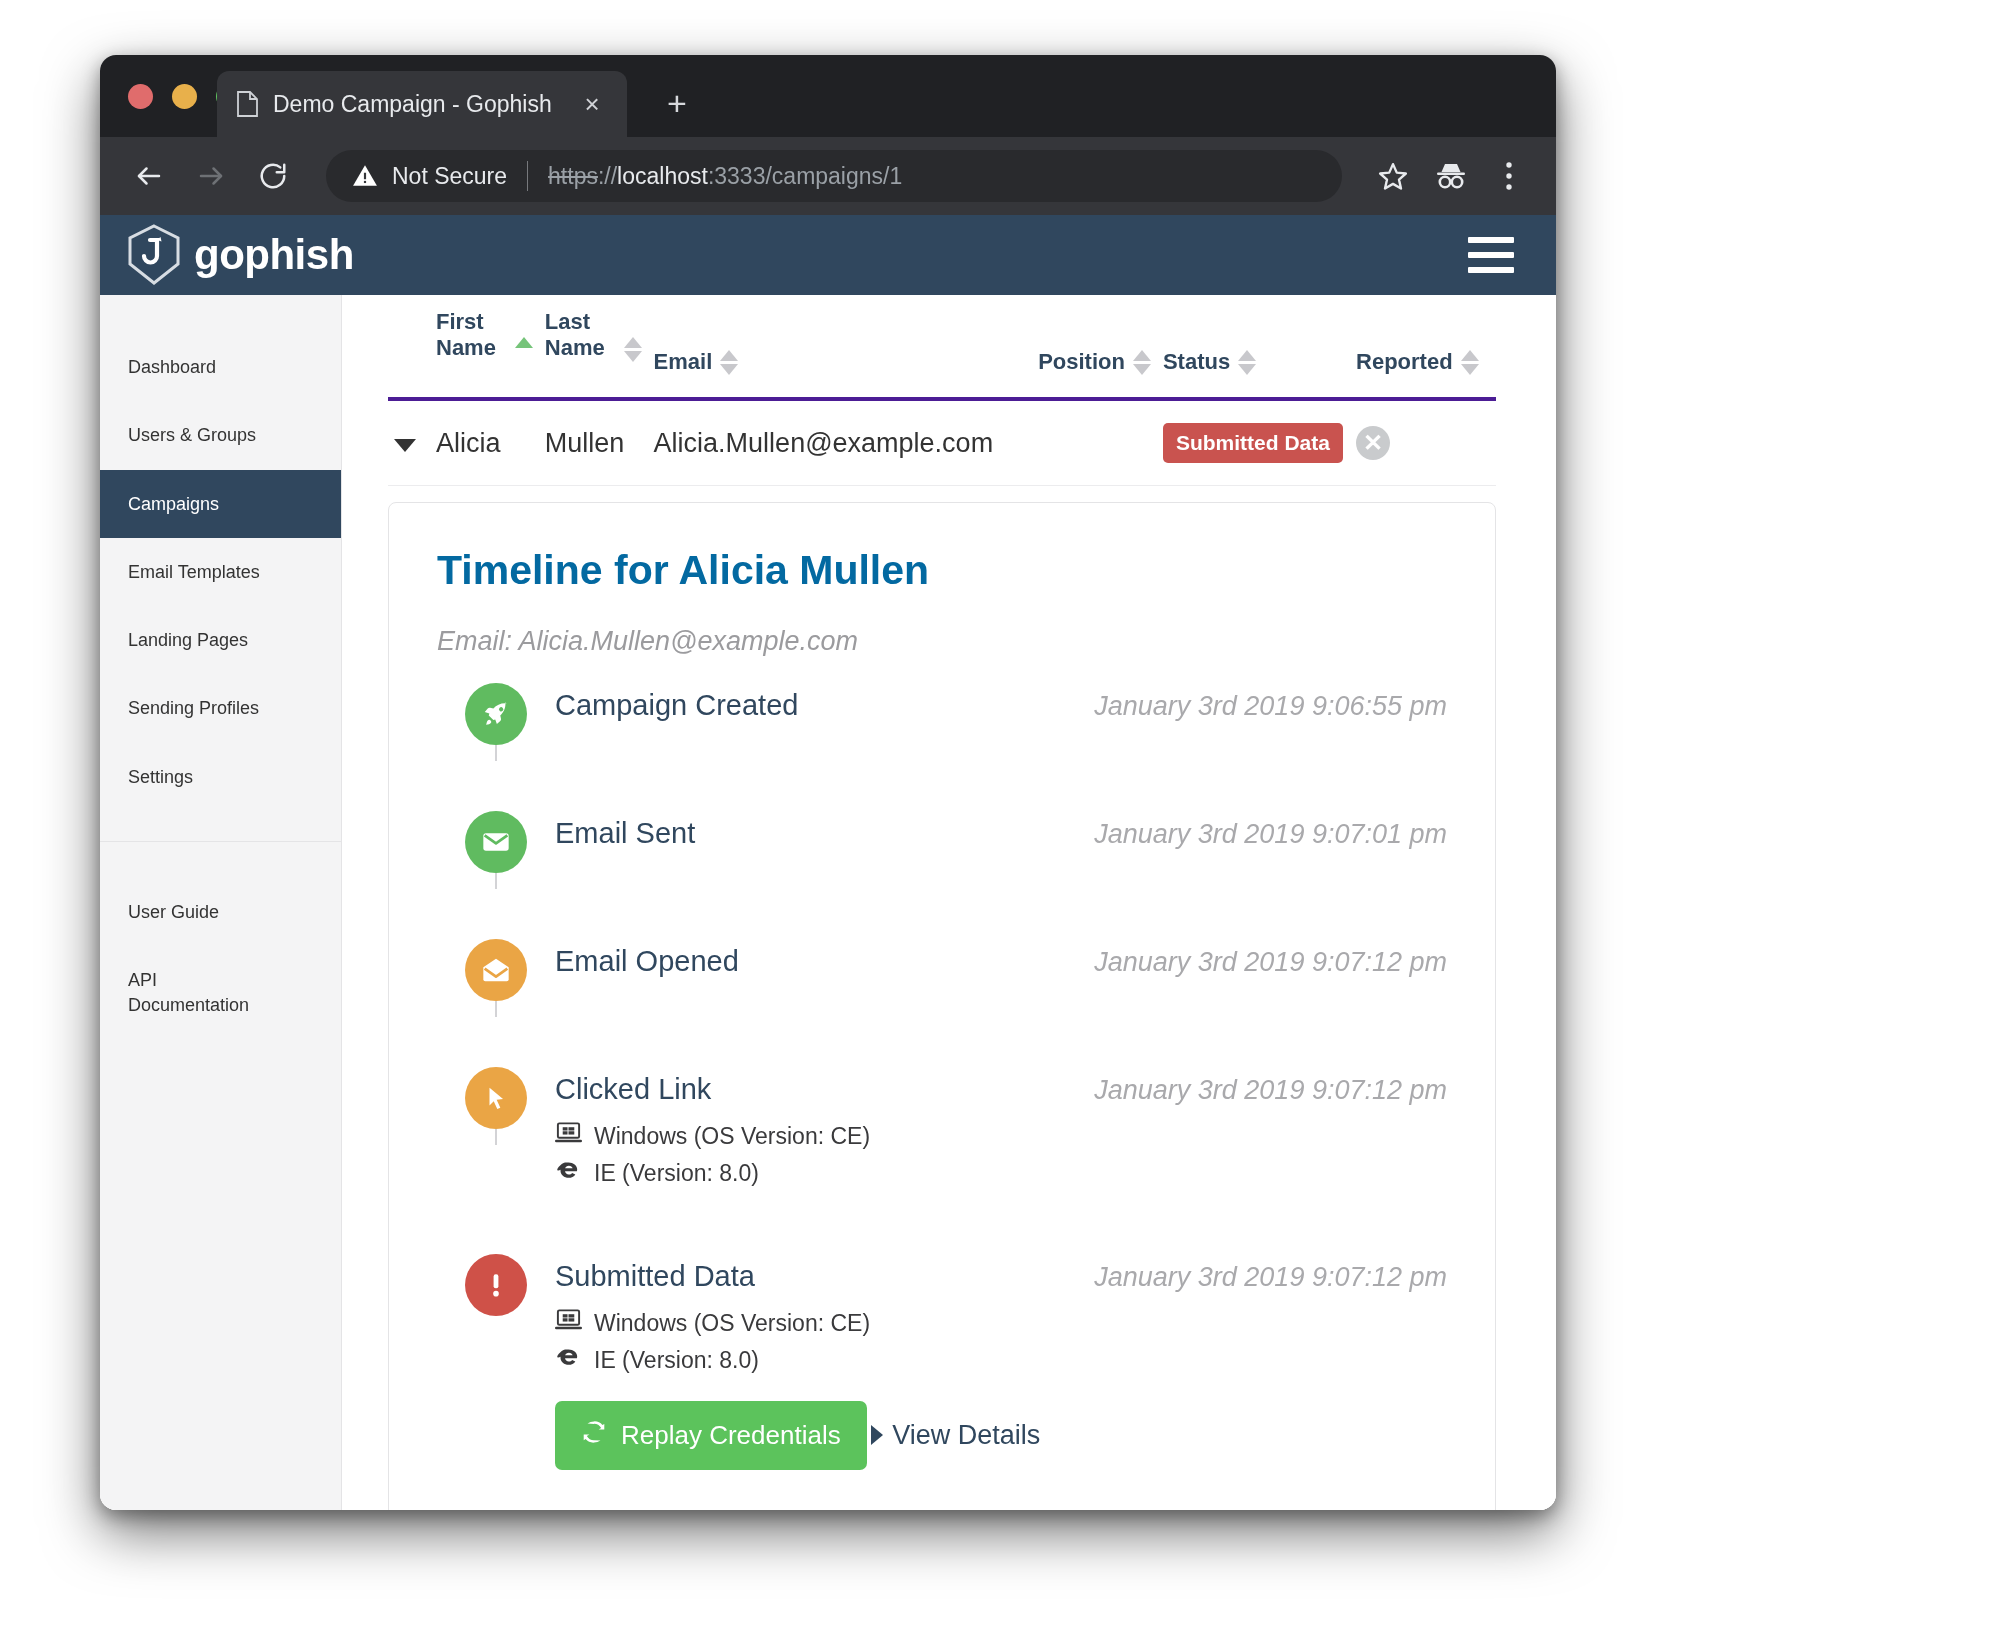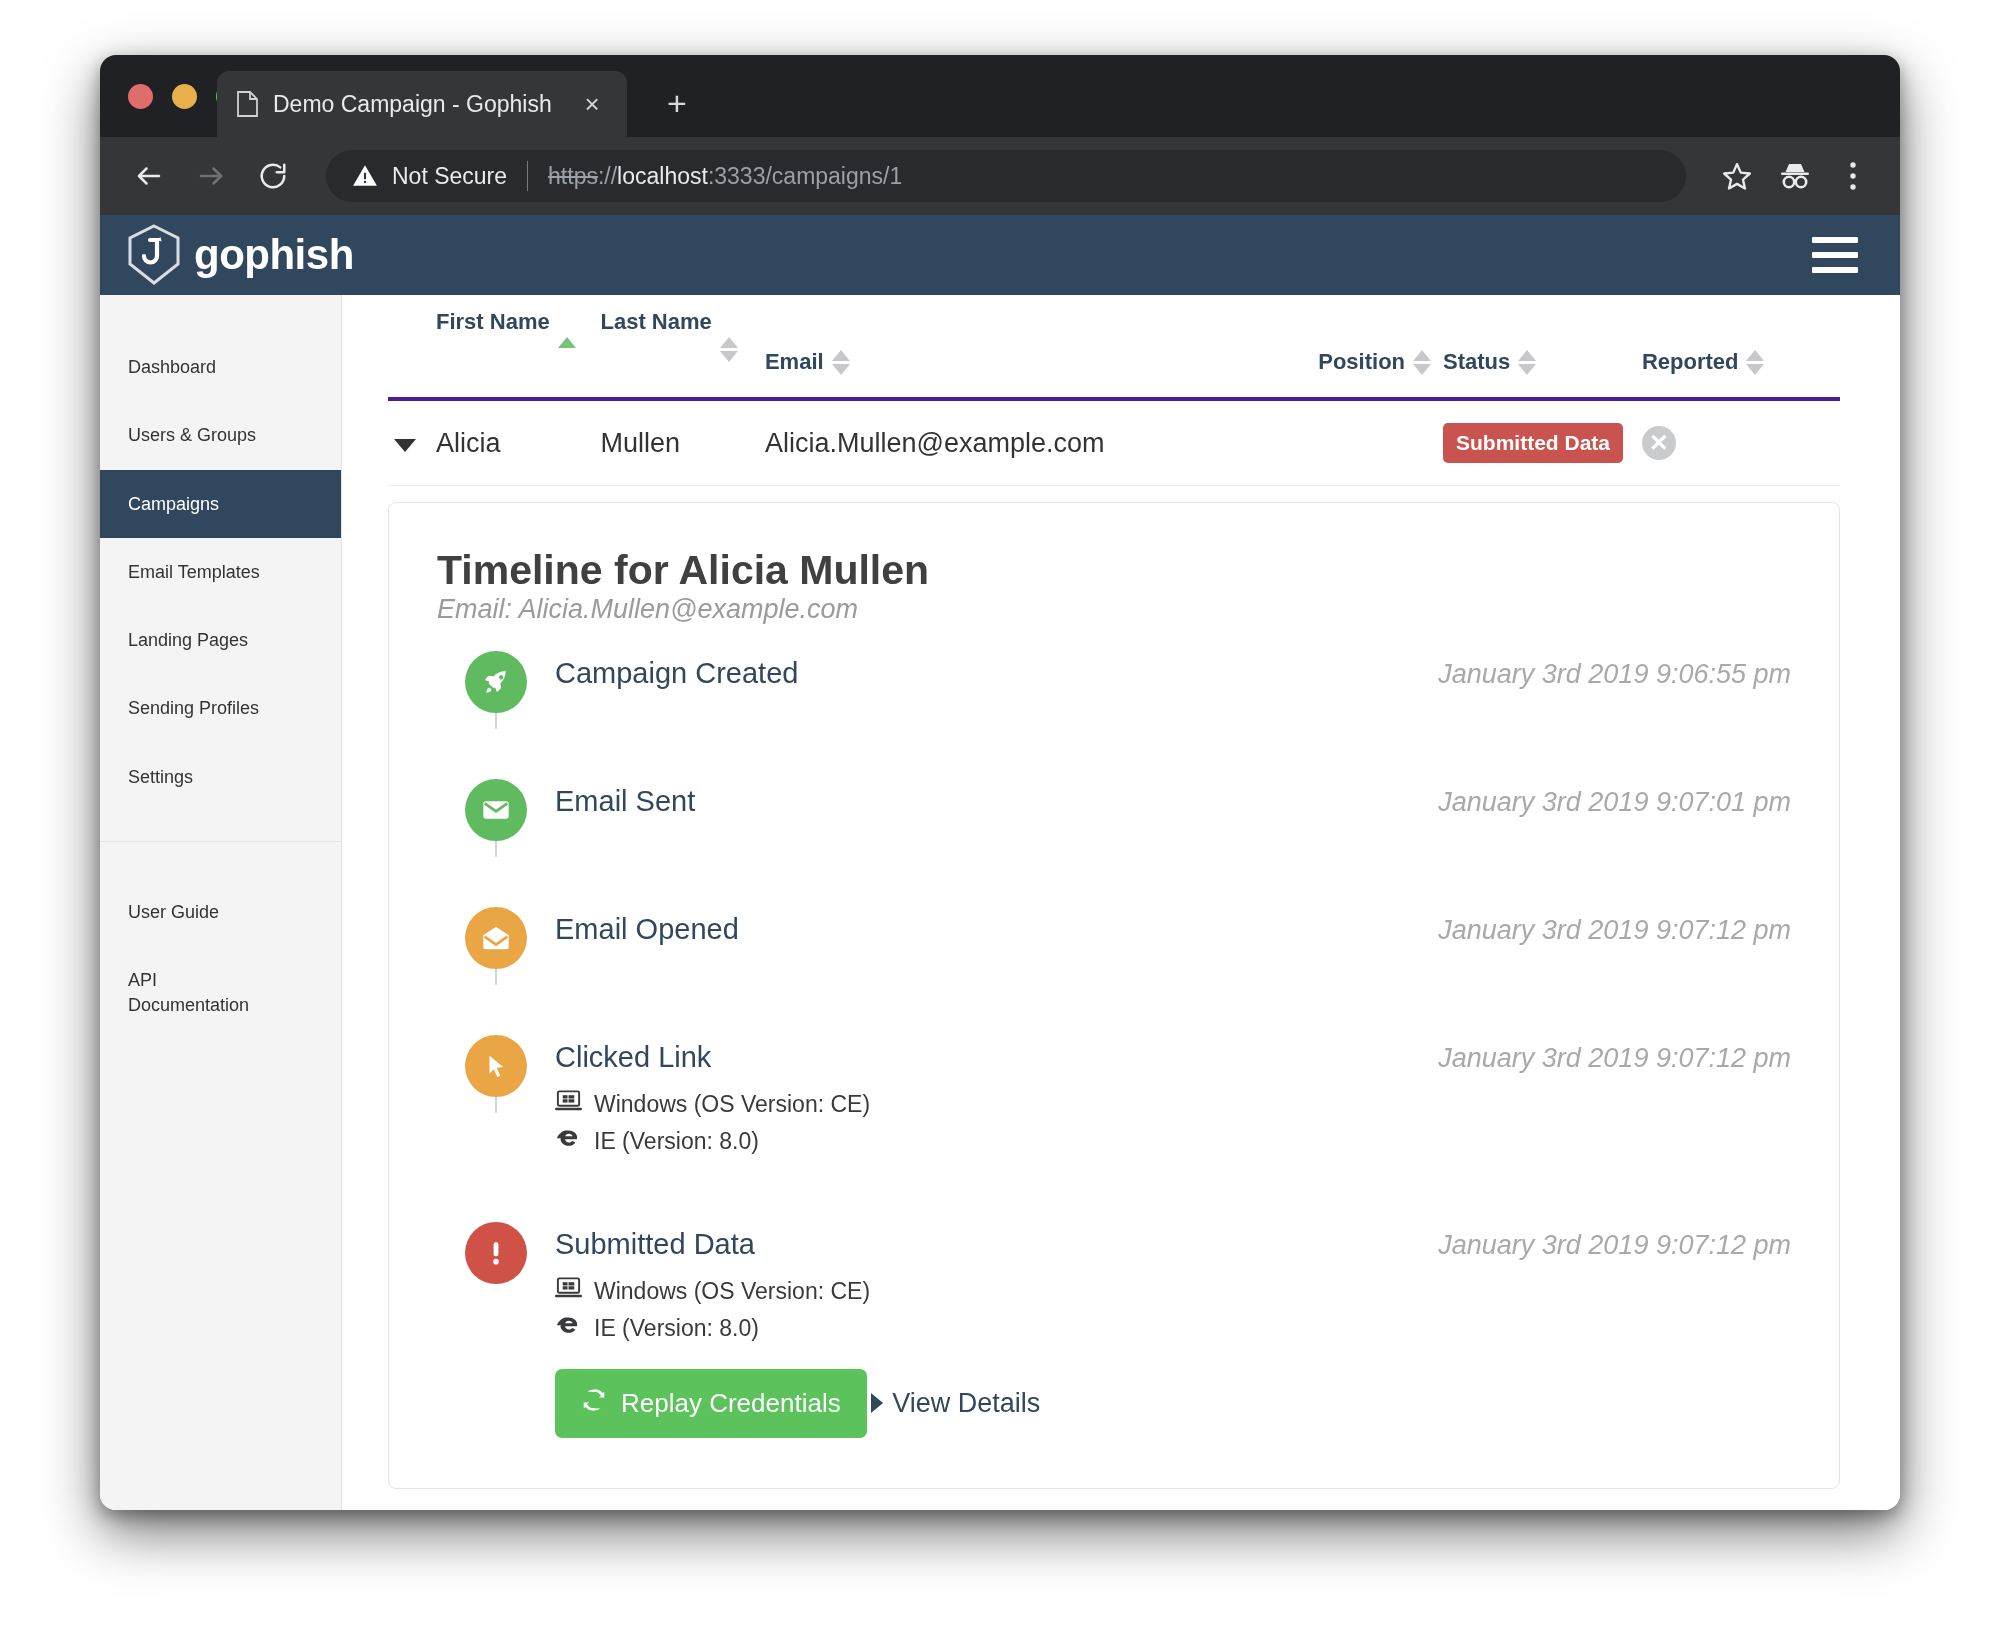--- a/index.html
+++ b/index.html
@@ -12,21 +12,21 @@
   #root {
     position: relative;
     width: 1999px; height: 1625px;
     background: #ffffff;
   }
 
   
   .window {
     position: absolute;
     left: 100px; top: 55px;
-    width: 1800px; height: 1455px;
+    width: 1456px; height: 1455px;
     border-radius: 16px;
     overflow: hidden;
     background: #ffffff;
     box-shadow: 0 22px 55px rgba(0,0,0,0.55), 0 6px 18px rgba(0,0,0,0.35);
   }
 
   
   .tabstrip {
     position: relative;
     height: 82px;
@@ -264,22 +264,22 @@
   .panel {
     margin-top: 16px;
     border: 1px solid #e4e4e6;
     border-radius: 8px;
     padding: 44px 48px 40px 48px;
     background: #ffffff;
   }
   .panel h2 {
     font-size: 41px;
     font-weight: bold;
-    color: #404040;
-    margin-bottom: 0;
+    color: #0369a1;
+    margin-bottom: 32px;
   }
   .panel .sub {
     font-size: 27px;
     font-style: italic;
     color: #9b9b9e;
     margin-bottom: 26px;
   }
 
   .timeline { position: relative; }
   .tl-row {

